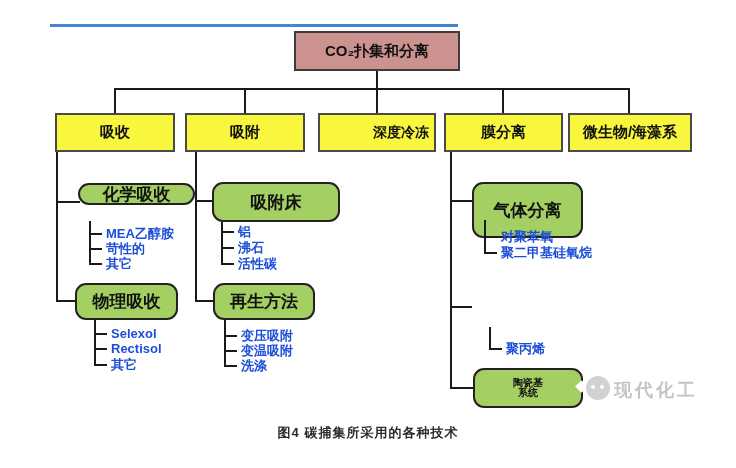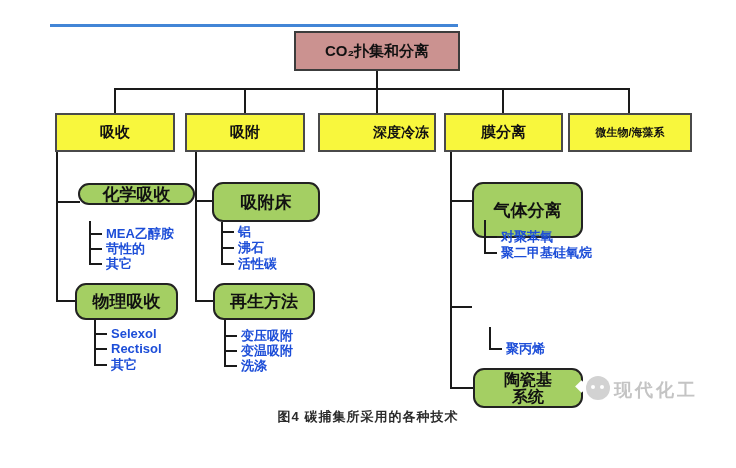--- a/index.html
+++ b/index.html
@@ -74,21 +74,21 @@
   </div>
   <div class="box l1" style="left:185px; top:113px; width:120px; height:39px;">
     <span>吸附</span>
   </div>
   <div class="box l1" style="left:318px; top:113px; width:118px; height:39px; font-size:14px;padding-left:48px;">
     <span>深度冷冻</span>
   </div>
   <div class="box l1" style="left:444px; top:113px; width:119px; height:39px;">
     <span>膜分离</span>
   </div>
-  <div class="box l1" style="left:568px; top:113px; width:124px; height:39px; font-size:11px;">
+  <div class="box l1" style="left:568px; top:113px; width:124px; height:39px; font-size:15px;">
     <span>微生物/海藻系</span>
   </div>
 
   <div class="line" style="left:56px; top:152px; width:2px; height:150px;"></div>
   <div class="line" style="left:56px; top:201px; width:24px; height:2px;"></div>
   <div class="box l2" style="left:78px; top:183px; width:117px; height:22px;">
     <span>化学吸收</span>
   </div>
   <div class="line" style="left:89px; top:221px; width:2px; height:42px;"></div>
   <div class="leaf" style="left:89px; top:226px;">MEA乙醇胺</div>
@@ -99,21 +99,21 @@
   <div class="box l2" style="left:75px; top:283px; width:103px; height:37px;">
     <span>物理吸收</span>
   </div>
   <div class="line" style="left:94px; top:320px; width:2px; height:45px;"></div>
   <div class="leaf" style="left:94px; top:326px;">Selexol</div>
   <div class="leaf" style="left:94px; top:341px;">Rectisol</div>
   <div class="leaf" style="left:94px; top:357px;">其它</div>
 
   <div class="line" style="left:195px; top:152px; width:2px; height:150px;"></div>
   <div class="line" style="left:195px; top:200px; width:18px; height:2px;"></div>
-  <div class="box l2" style="left:212px; top:182px; width:108px; height:40px;">
+  <div class="box l2" style="left:212px; top:182px; width:128px; height:40px;">
     <span>吸附床</span>
   </div>
   <div class="line" style="left:221px; top:222px; width:2px; height:42px;"></div>
   <div class="leaf" style="left:221px; top:224px;">铝</div>
   <div class="leaf" style="left:221px; top:240px;">沸石</div>
   <div class="leaf" style="left:221px; top:256px;">活性碳</div>
 
   <div class="line" style="left:195px; top:300px; width:18px; height:2px;"></div>
   <div class="box l2" style="left:213px; top:283px; width:102px; height:37px;">
     <span>再生方法</span>
@@ -130,24 +130,24 @@
   </div>
   <div class="line" style="left:484px; top:220px; width:2px; height:33px;"></div>
   <div class="leaf" style="left:484px; top:229px;">对聚苯氧</div>
   <div class="leaf" style="left:484px; top:245px;">聚二甲基硅氧烷</div>
 
   <div class="line" style="left:450px; top:306px; width:22px; height:2px;"></div>
   <div class="line" style="left:489px; top:327px; width:2px; height:21px;"></div>
   <div class="leaf" style="left:489px; top:341px;">聚丙烯</div>
 
   <div class="line" style="left:450px; top:387px; width:23px; height:2px;"></div>
-  <div class="box l2" style="left:473px; top:368px; width:110px; height:40px; font-size:16px;align-items:flex-end;">
+  <div class="box l2" style="left:473px; top:368px; width:110px; height:40px; font-size:10px;">
     <span class="wrap2">陶瓷基
 系统</span>
   </div>
 
   <div class="wm-tail" style="left:577px; top:382px;"></div>
   <div class="wm-badge" style="left:586px; top:376px;"></div>
   <div class="wm-text" style="left:614px; top:378px;">现代化工</div>
 
-  <div class="caption" style="top:408px;">图4 碳捕集所采用的各种技术</div>
+  <div class="caption" style="top:424px;">图4 碳捕集所采用的各种技术</div>
 
 </div>
 
 </body></html>

